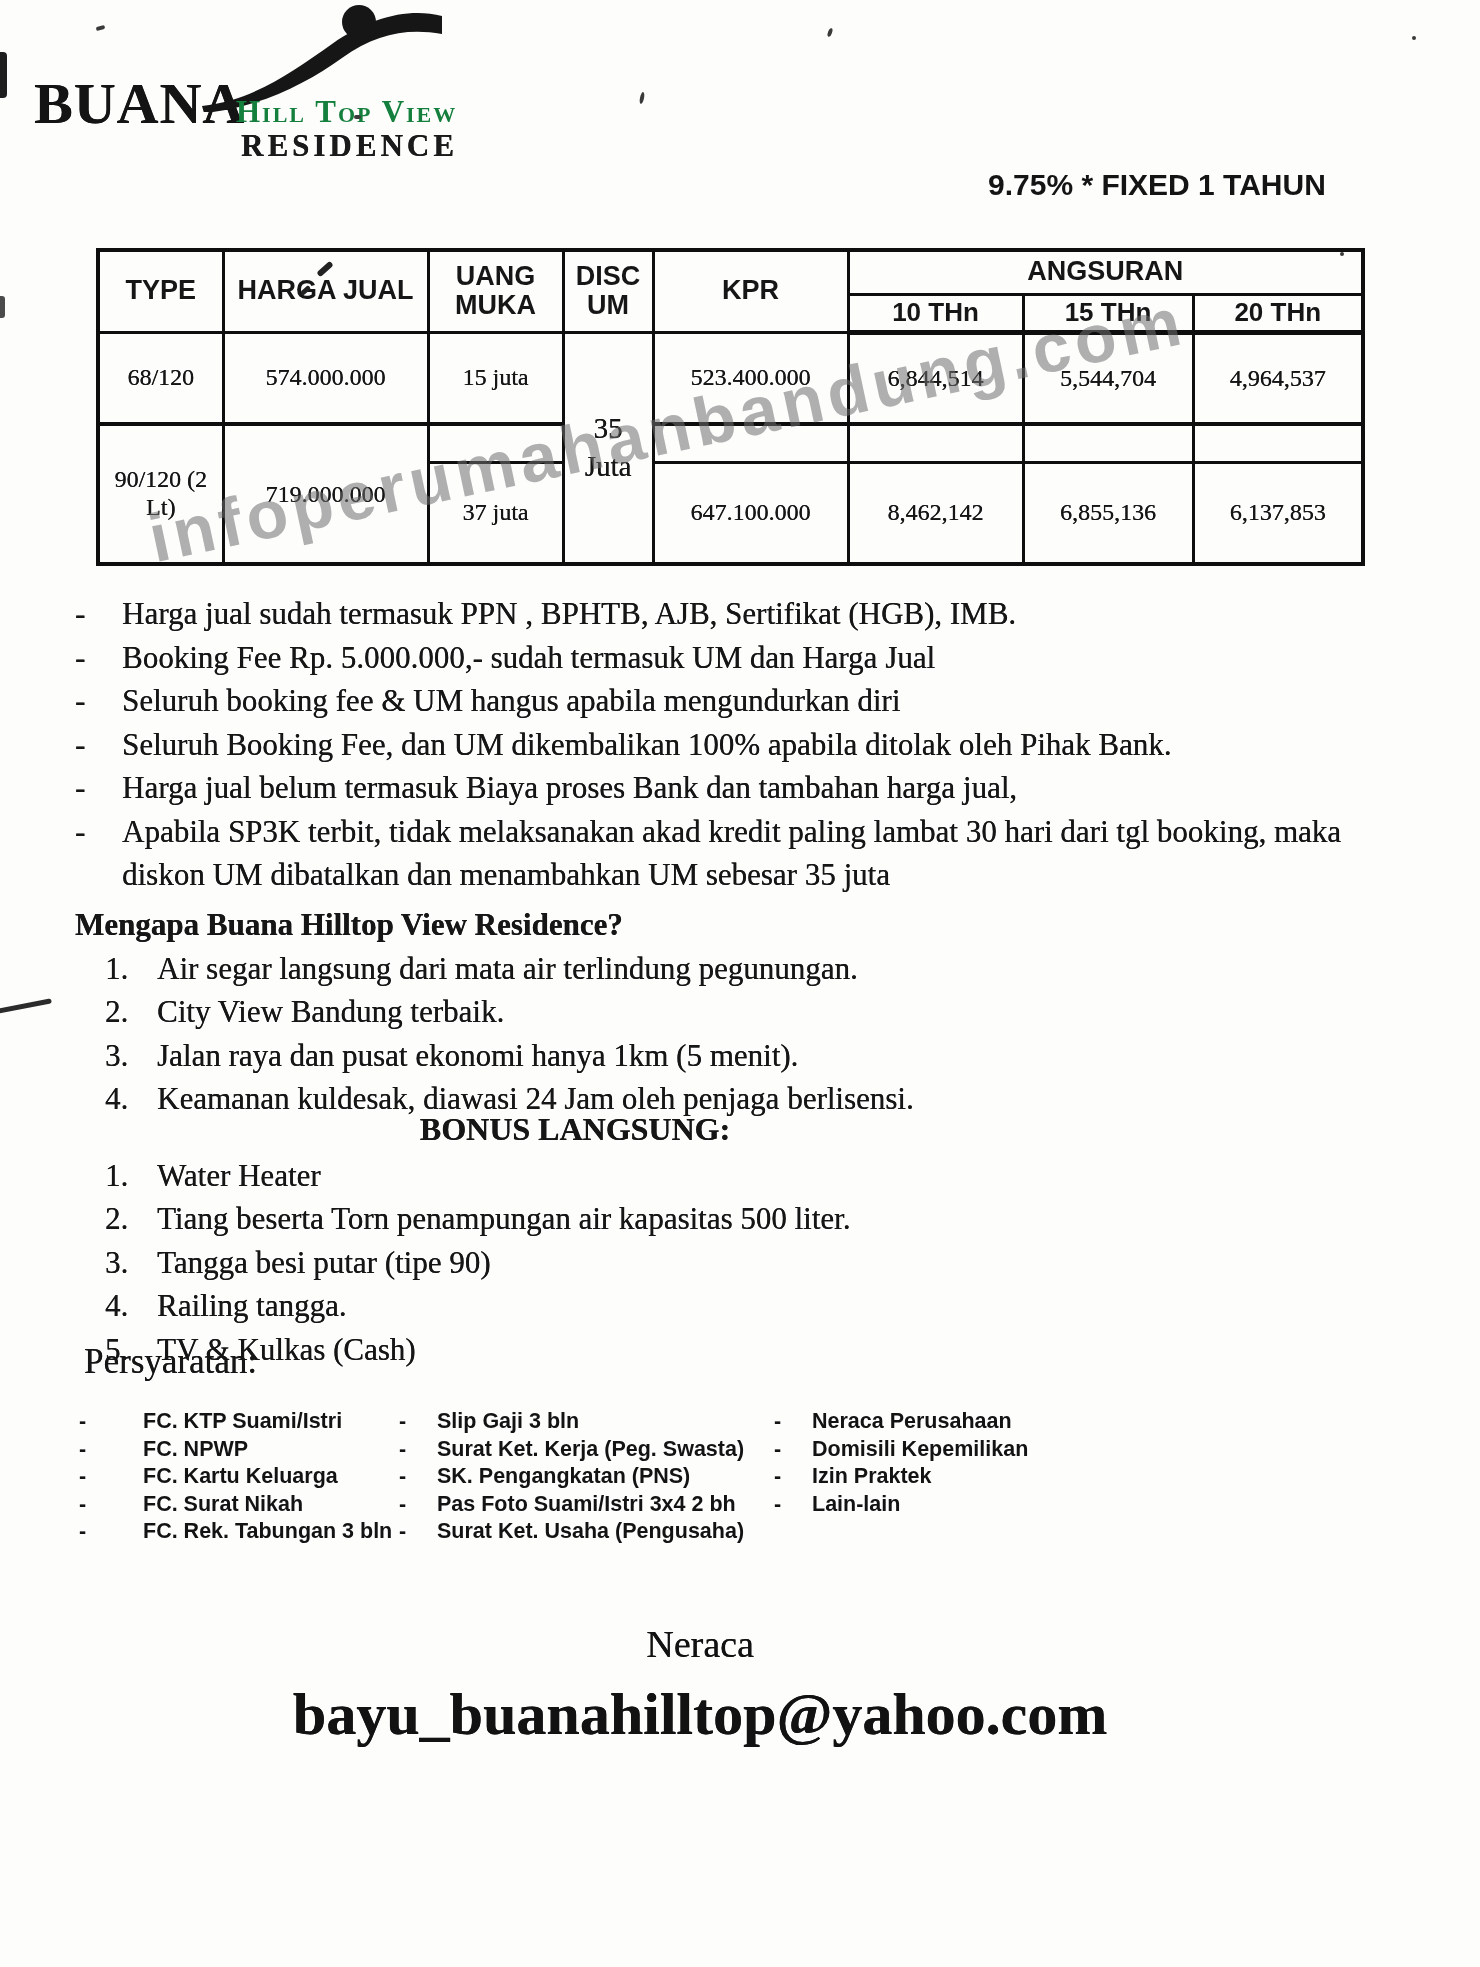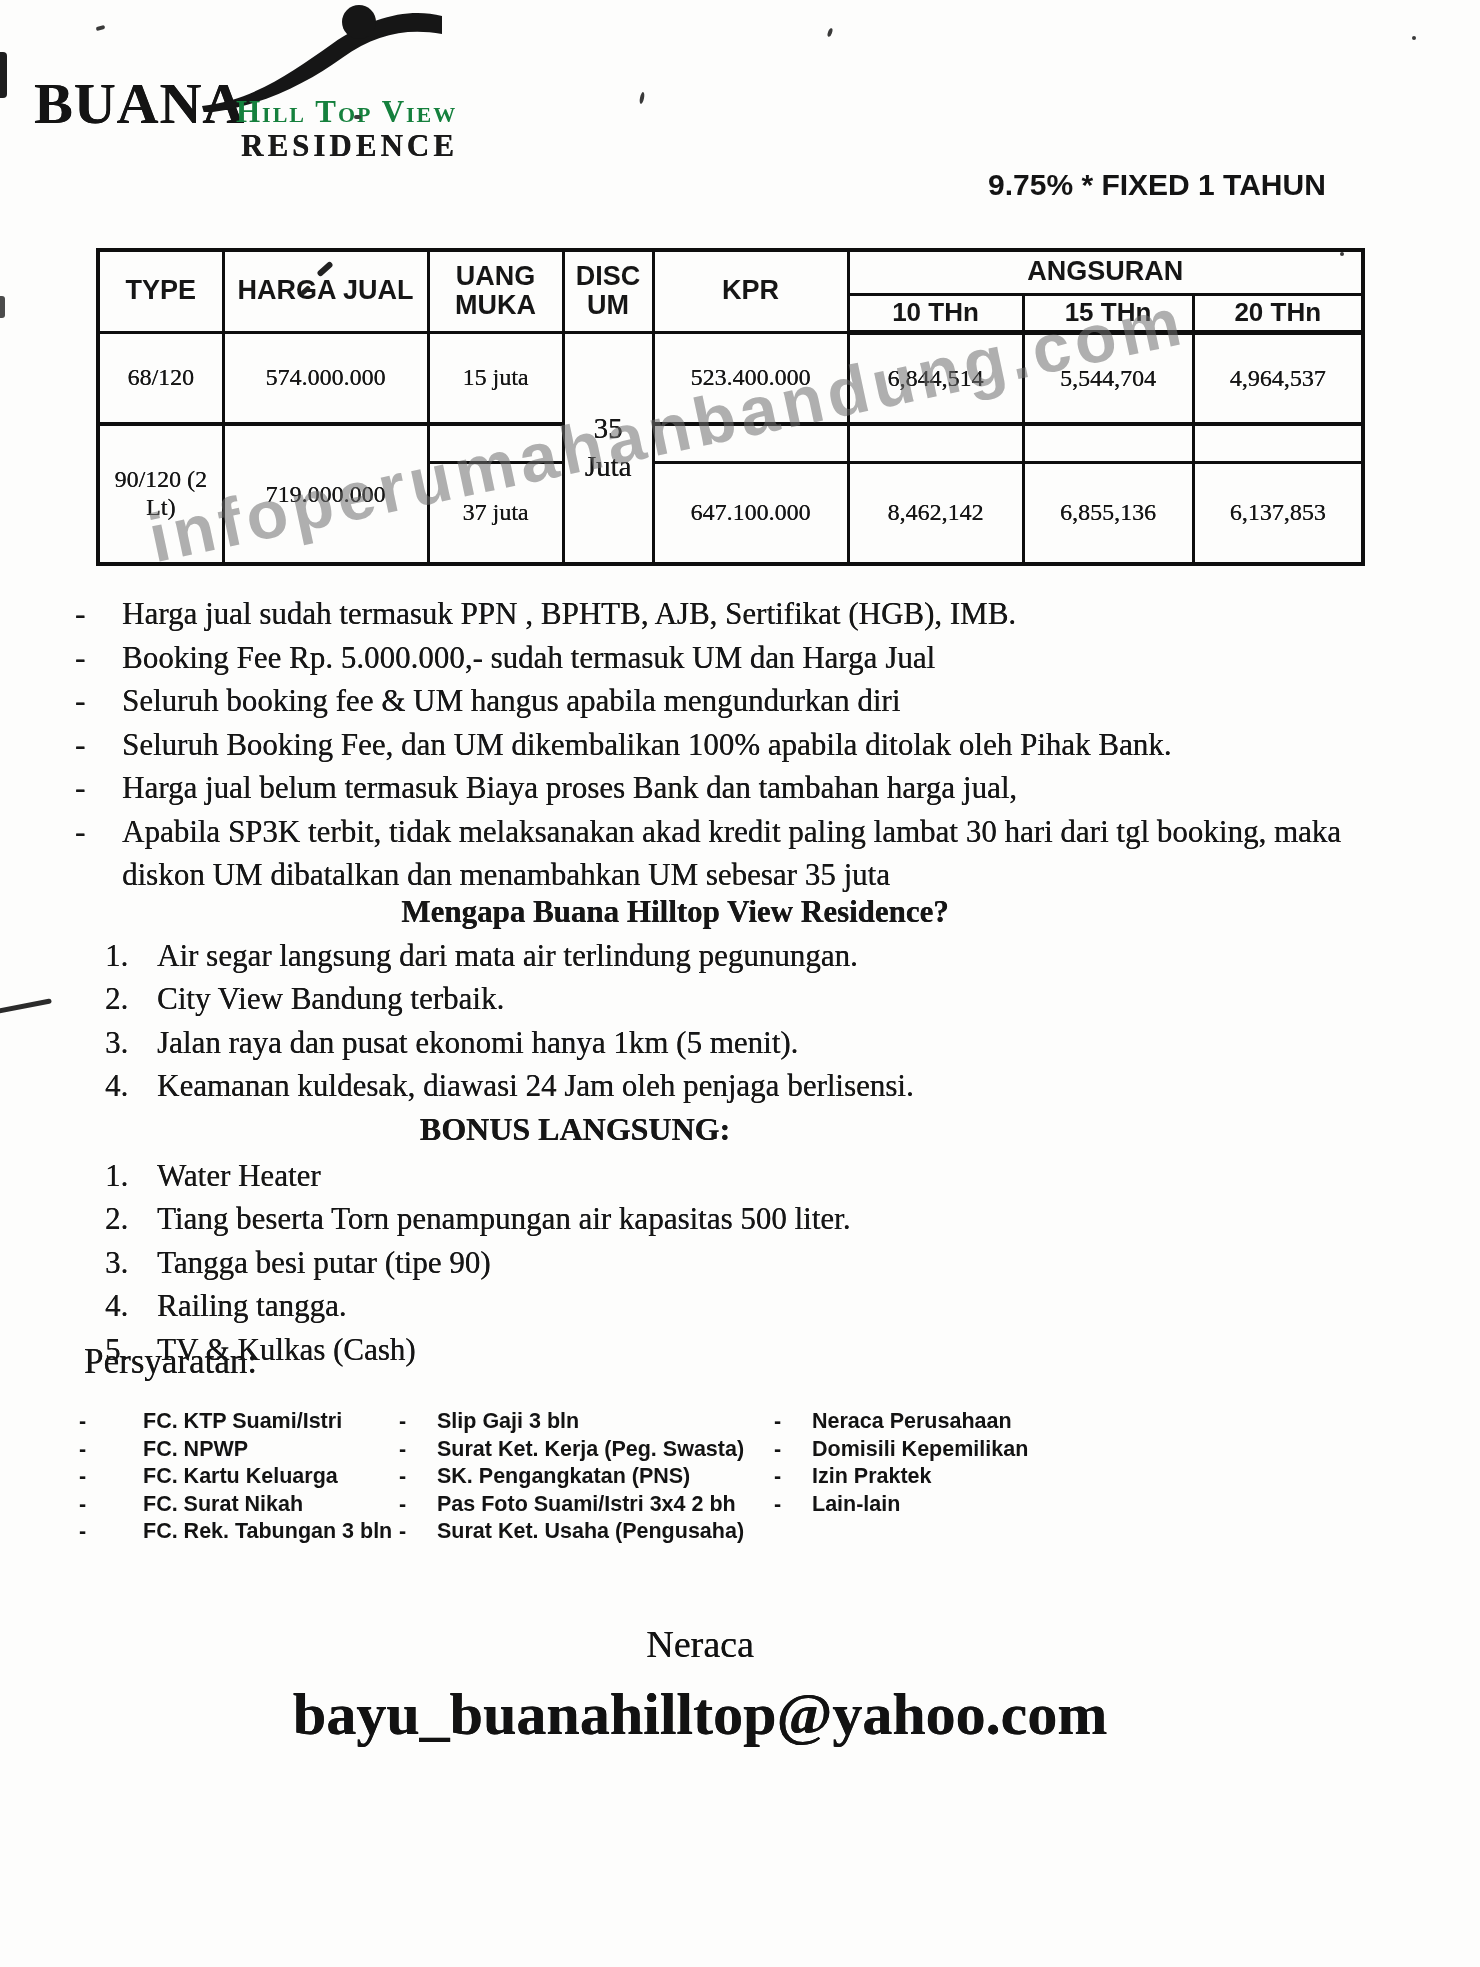--- a/index.html
+++ b/index.html
@@ -40,21 +40,21 @@
     font-family:"Liberation Sans",sans-serif;font-weight:bold;font-size:68px;
     letter-spacing:5px;color:rgba(112,112,112,0.55);
     transform:rotate(-12deg);transform-origin:0 50%;pointer-events:none;}
   
   .notes{position:absolute;left:75px;top:592px;width:1335px;font-size:31px;line-height:43.5px;}
   .note{display:flex;}
   .note .dash{width:47px;flex:none;}
   .note .txt{flex:1;}
   
   .why{position:absolute;left:75px;top:890px;width:1335px;font-size:31px;line-height:43.5px;}
-  .why-title{width:1200px;text-align:center;font-weight:bold;font-size:31px;}
+  .why-title{width:1200px;font-weight:bold;font-size:31px;margin-top:13px;}
   .bonus{position:absolute;left:75px;top:1108px;width:1335px;font-size:31px;line-height:43.5px;}
   .bonus-title{width:1000px;text-align:center;font-weight:bold;font-size:32px;margin-bottom:2px;}
   .li{display:flex;}
   .li .num{margin-left:30px;width:52px;flex:none;}
   .li .txt{flex:1;}
   
   .persy-title{position:absolute;left:84px;top:1342px;font-size:35px;}
   .req{position:absolute;left:75px;top:1408px;width:1340px;display:grid;
     grid-template-columns:320px 375px 1fr;
     font-family:"Liberation Sans",sans-serif;font-weight:bold;font-size:21.5px;

